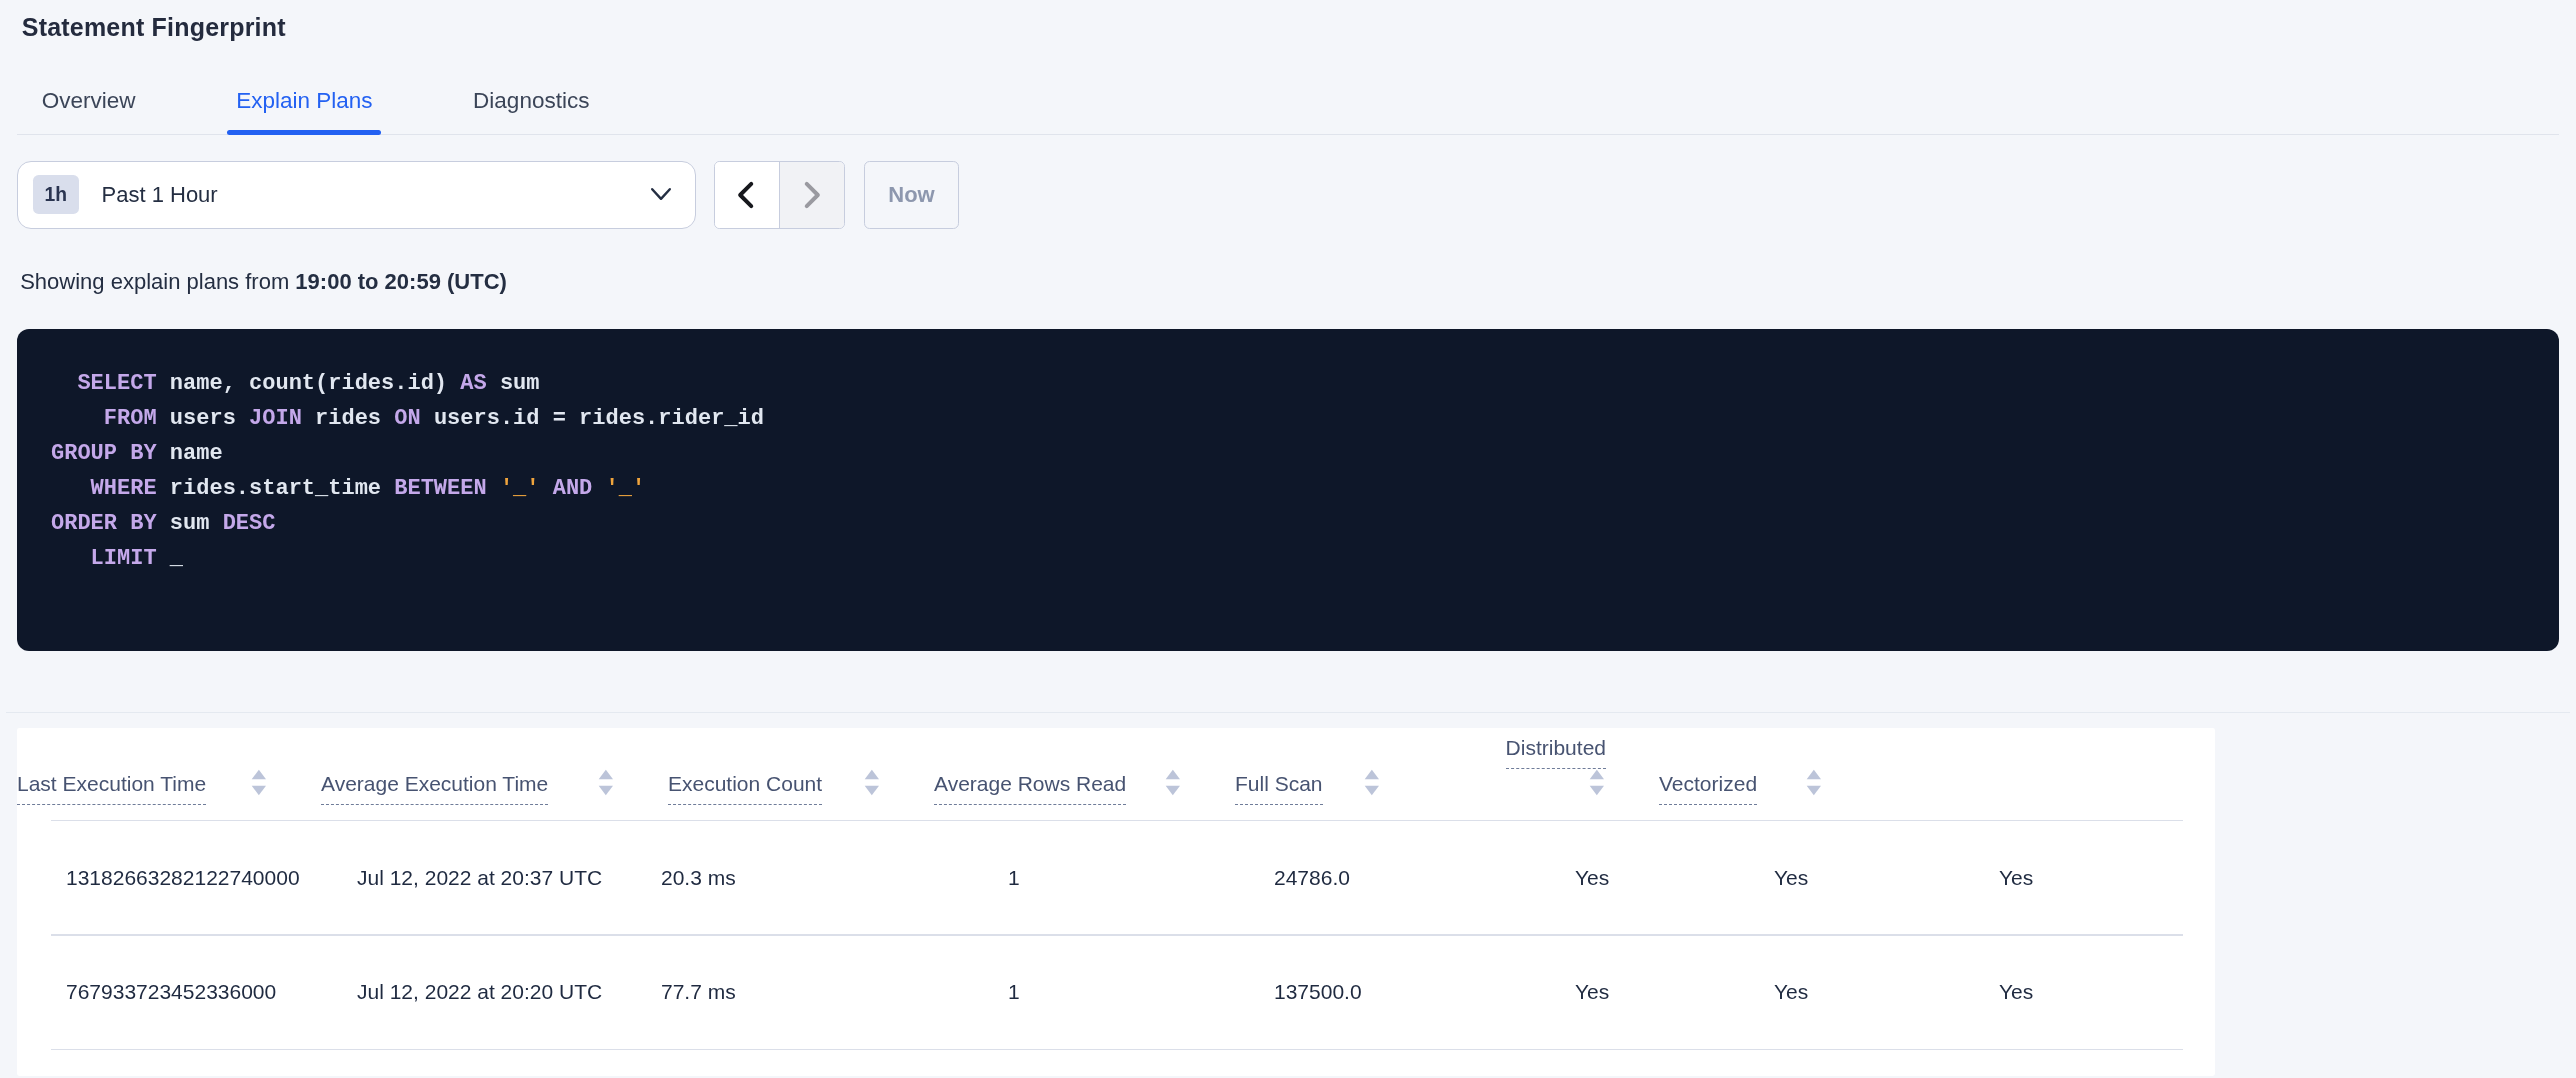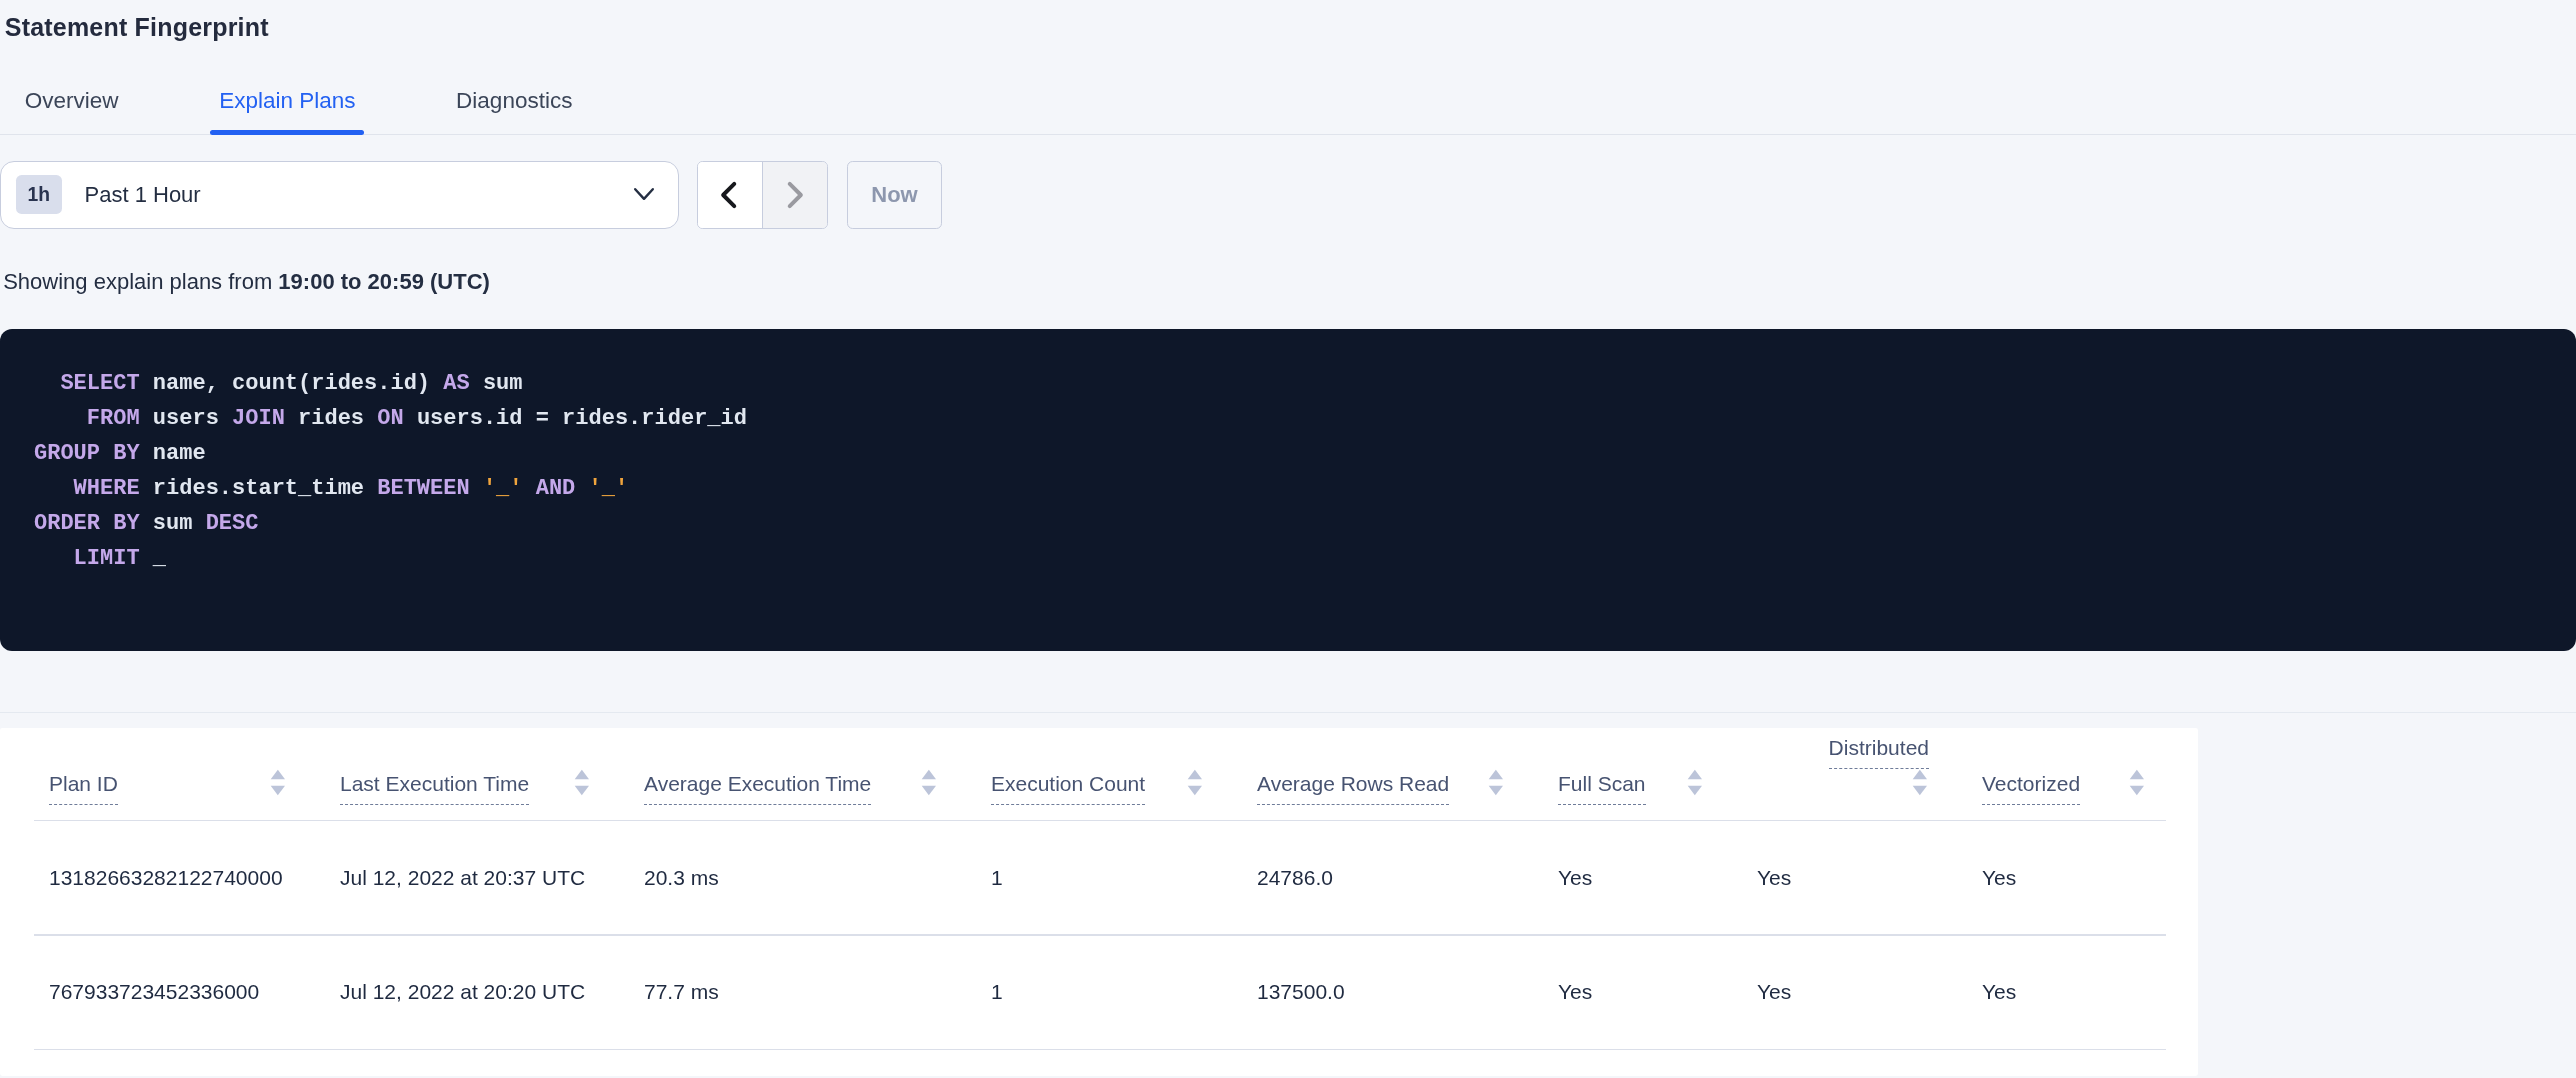--- a/index.html
+++ b/index.html
@@ -2,21 +2,21 @@
 <html style="--accent-blue: #2361f2; --code-bg: #0e1729; --sql-keyword: #c4a8ea; --sql-plain: #e1e7f0; --sql-string: #efa43d;font-size:13px"><head>
 <meta charset="utf-8">
 <style>
   html, body { margin:0; padding:0; }
   body {
     width:2576px; height:1079px; overflow:hidden;
     background:#f4f6fa;
     font-family:"Liberation Sans", sans-serif;
     color:#242e42;
   }
-  .page { padding:0 0; }
+  .page { padding:0 17px; }
 
   .page-title {
     margin:13px 0 0 4.8px;
     font-size:25px; font-weight:700; color:#242b3e; letter-spacing:0.2px;
   }
 
   
   .tabs {
     display:flex; margin-top:35px; padding-left:16px;
     border-bottom:1.6px solid #e0e4ec;
@@ -172,27 +172,20 @@
       <div class="sql-line"><span class="tok-kw">GROUP BY</span><span class="tok-pl"> name</span></div>
       <div class="sql-line"><span class="tok-kw">   WHERE</span><span class="tok-pl"> rides.start_time </span><span class="tok-kw">BETWEEN</span><span class="tok-pl"> </span><span class="tok-str">'_'</span><span class="tok-pl"> </span><span class="tok-kw">AND</span><span class="tok-pl"> </span><span class="tok-str">'_'</span></div>
       <div class="sql-line"><span class="tok-kw">ORDER BY</span><span class="tok-pl"> sum </span><span class="tok-kw">DESC</span></div>
       <div class="sql-line"><span class="tok-kw">   LIMIT</span><span class="tok-pl"> _</span></div>
     </div>
 
   <div class="section-divider"></div>
 
   <div class="table-card">
     <div class="t-header" id="t-header">
-        <div class="th c0">
-          <span class="th-label">Plan ID</span>
-          <svg class="sort-icon" width="17.7" height="27" viewBox="0 0 22 34">
-            <polygon points="11,1 20,13 2,13"></polygon>
-            <polygon points="2,21 20,21 11,33"></polygon>
-          </svg>
-        </div>
         <div class="th c1">
           <span class="th-label">Last Execution Time</span>
           <svg class="sort-icon" width="17.7" height="27" viewBox="0 0 22 34">
             <polygon points="11,1 20,13 2,13"></polygon>
             <polygon points="2,21 20,21 11,33"></polygon>
           </svg>
         </div>
         <div class="th c2">
           <span class="th-label">Average Execution Time</span>
           <svg class="sort-icon" width="17.7" height="27" viewBox="0 0 22 34">

